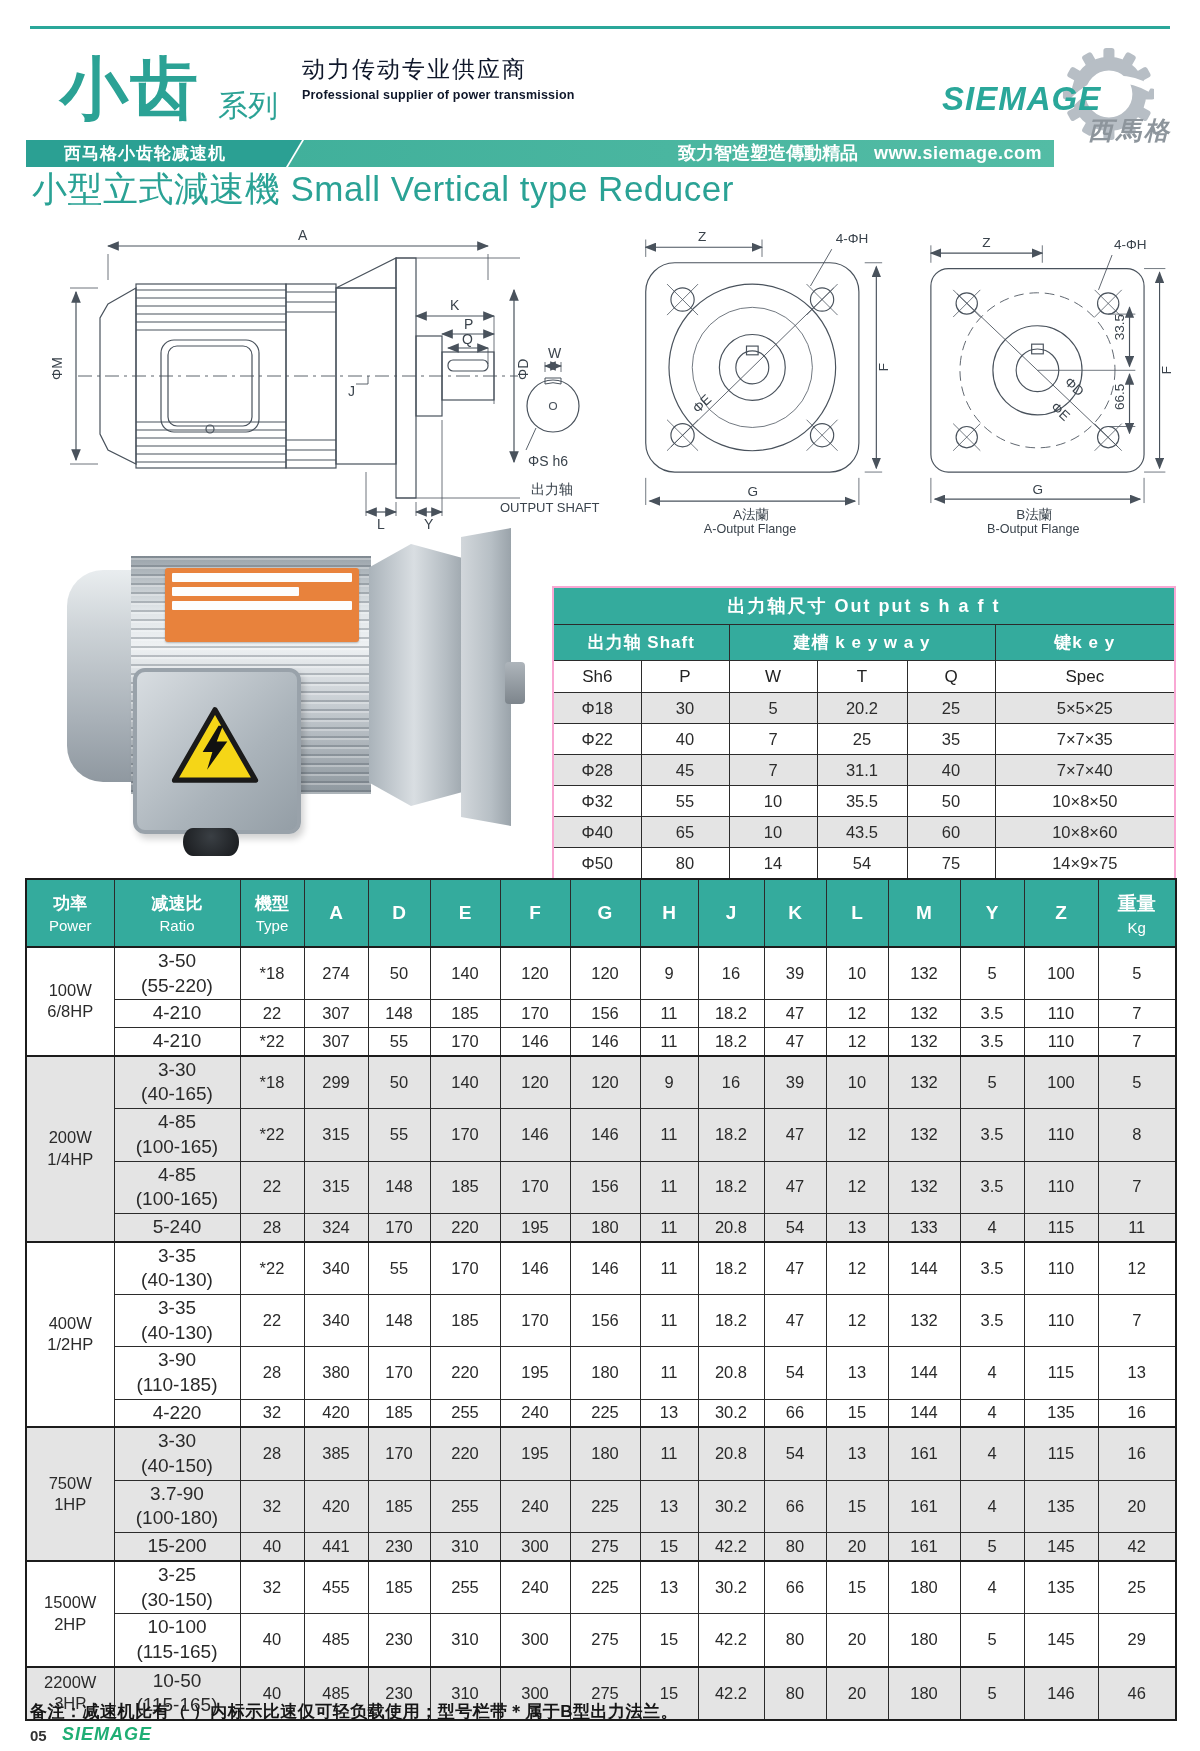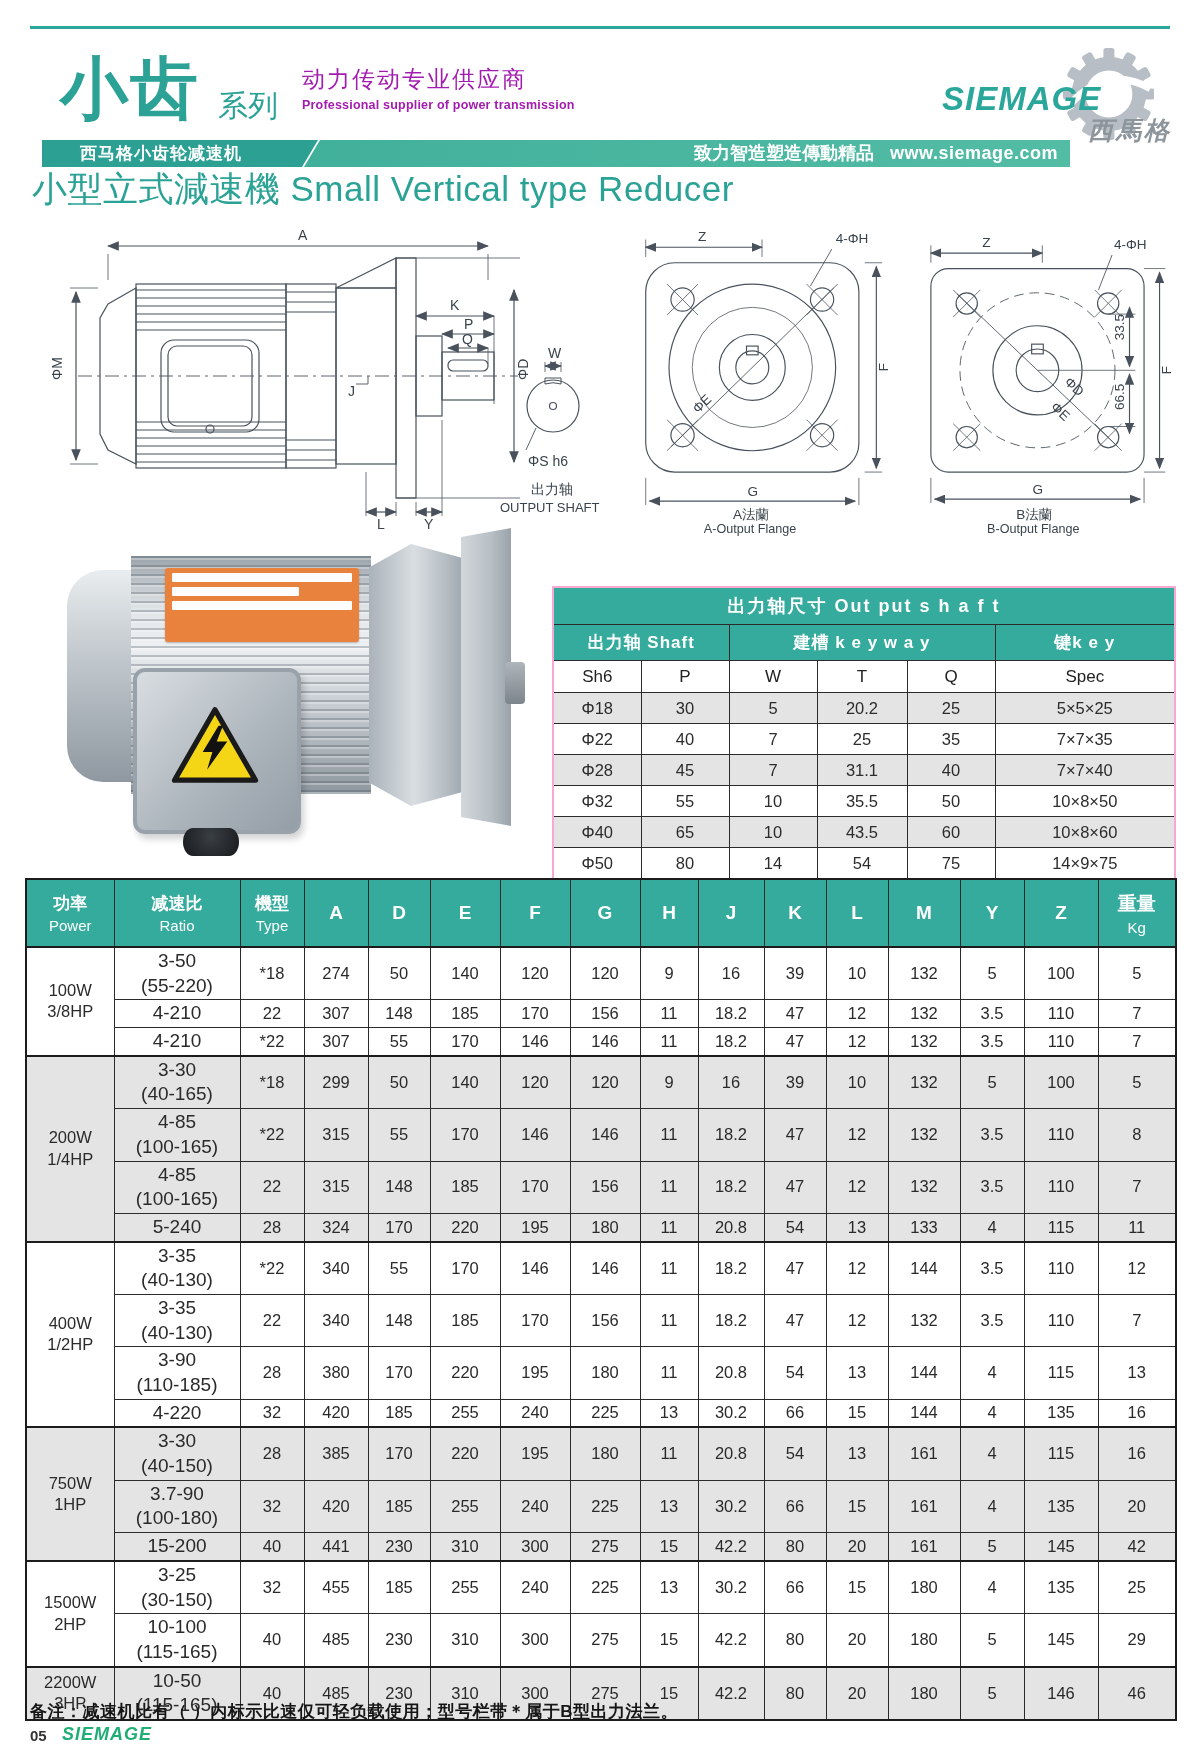--- a/index.html
+++ b/index.html
@@ -4,30 +4,30 @@
 <style>
   html,body{margin:0;padding:0;background:#fff;}
   .page{position:relative;width:1200px;height:1751px;background:#fff;overflow:hidden;
         font-family:"Liberation Sans","DejaVu Sans",sans-serif;color:#222;}
   .top-rule{position:absolute;left:30px;top:26px;width:1140px;height:3px;background:#2aa79a;}
 
   
   .series{position:absolute;left:60px;top:44px;color:#2ba295;white-space:nowrap;}
   .series-main{font-size:68px;font-weight:900;letter-spacing:2px;vertical-align:bottom;}
   .series-sub{font-size:30px;font-weight:400;margin-left:18px;vertical-align:bottom;display:inline-block;padding-bottom:8px;}
-  .tagline{position:absolute;left:302px;top:64px;color:#a21caf;}
+  .tagline{position:absolute;left:302px;top:54px;color:#0f172a;}
   .tg-cn{font-size:23px;letter-spacing:2px;}
   .tg-en{font-size:12.5px;font-weight:bold;margin-top:3px;letter-spacing:.2px;}
   .logo{position:absolute;right:28px;top:48px;width:230px;height:96px;}
   .logo svg{position:absolute;right:18px;top:0;}
   .logo-text{position:absolute;left:0;top:32px;font-size:33px;font-weight:900;font-style:italic;color:#2aa79a;letter-spacing:1px;}
   .logo-cn{position:absolute;right:0;top:66px;font-size:25px;font-weight:bold;font-style:italic;color:#8d959c;letter-spacing:3px;}
 
   
-  .band{position:absolute;left:42px;top:140px;width:1028px;height:36px;}
+  .band{position:absolute;left:26px;top:140px;width:1028px;height:36px;}
   .band-left{position:absolute;left:0;top:0;width:276px;height:27px;background:#2ba093;color:#fff;
              font-size:17px;font-weight:bold;line-height:27px;padding-left:38px;box-sizing:border-box;
              clip-path:polygon(0 0,100% 0,calc(100% - 16px) 100%,0 100%);letter-spacing:1px;}
   .band-right{position:absolute;left:262px;top:0;right:0;height:27px;background:linear-gradient(to right,#41b09b,#53bca5);
               color:#fff;font-weight:bold;font-size:18px;line-height:27px;text-align:right;padding-right:12px;
               box-sizing:border-box;clip-path:polygon(16px 0,100% 0,100% 100%,0 100%);}
   .band-right .site{margin-left:16px;letter-spacing:.5px;}
 
   .page-title{position:absolute;left:32px;top:166px;font-size:35px;color:#2aa295;white-space:nowrap;letter-spacing:.5px;}
   .page-title .t-en{margin-left:10px;}
@@ -467,21 +467,21 @@
           <th>
             <div class="h-top">重量</div>
             <div class="h-bot">Kg</div>
           </th>
         </tr>
       </thead>
     <tbody>
         <tr class="double gsep">
           <td rowspan="3" class="power">
             <div>100W</div>
-            <div>3/8HP</div>
+            <div>6/8HP</div>
           </td>
           <td class="ratio">
             <div>3-50</div>
             <div>(55-220)</div>
           </td>
           <td>*18</td>
           <td>274</td>
           <td>50</td>
           <td>140</td>
           <td>120</td>

